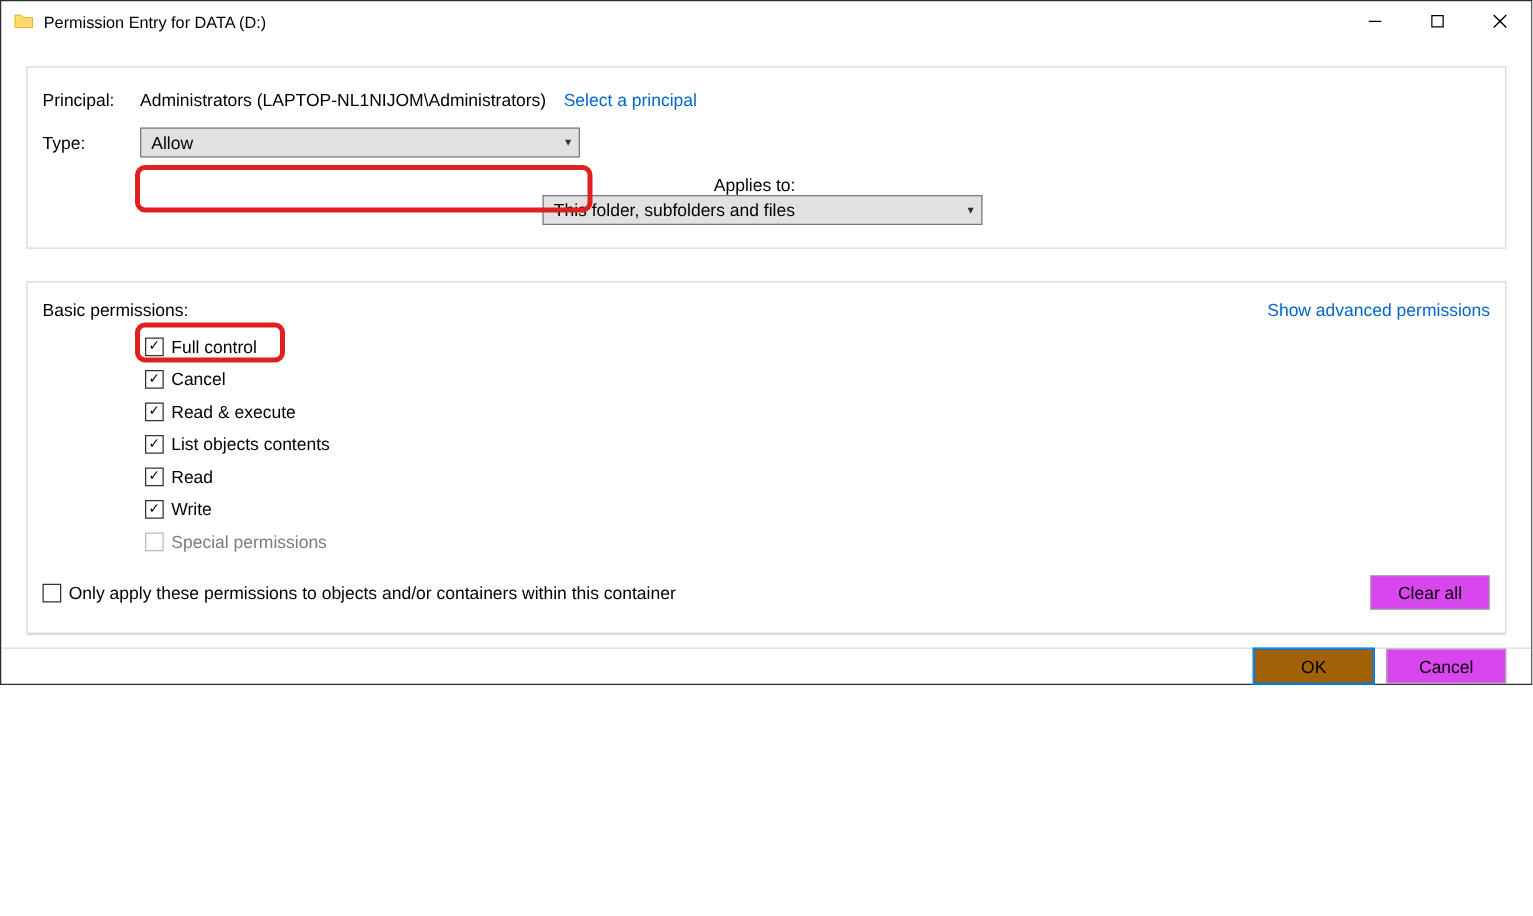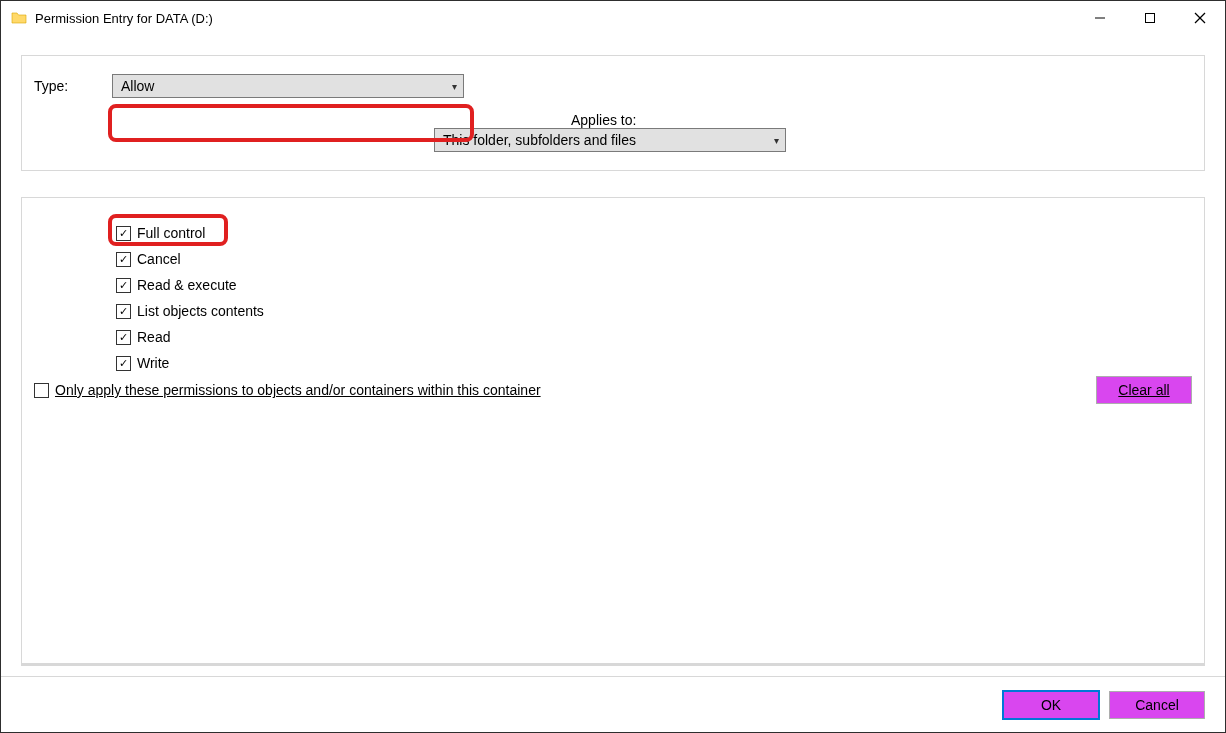--- a/index.html
+++ b/index.html
@@ -1,18 +1,18 @@
 <!DOCTYPE html>
 <html><head>
 <meta charset="utf-8">
 <style>
   * { box-sizing: border-box; font-family: "Segoe UI", Tahoma, sans-serif; }
   body { margin: 0; background: #fff; }
   .window {
-    width: 1226px; height: 733px;
+    width: 1226px; height: 548px;
     border: 1px solid #2e2e2e;
     position: relative;
     background: #fff;
     display: flex; flex-direction: column;
   }
   .titlebar {
     height: 34px; display: flex; align-items: center;
     padding-left: 10px;
     font-size: 13px; color: #000;
   }
@@ -103,43 +103,42 @@
   .perm-label { color: #000; }
   .perm-label.disabled { color: #7b7b7b; }
   .highlight-full {
     position: absolute;
     border: 4px solid #e02020;
     border-radius: 8px;
     pointer-events: none;
   }
   .only-row {
     display: flex; align-items: center; justify-content: space-between;
-    margin-top: 0;
-    text-decoration: underline;
+    margin-top: 14px;
   }
   .only-left { display: flex; align-items: center; }
   .btn {
     width: 96px; height: 28px;
     border: 1px solid #adadad;
     background: #d946ef;
     font-size: 14px;
     display: inline-flex; align-items: center; justify-content: center;
     cursor: pointer;
   }
   .footer {
     border-top: 1px solid #d8d8d8;
     height: 56px;
     display: flex; justify-content: flex-end; align-items: center;
     padding-right: 20px; gap: 10px;
     margin-top: 10px;
   }
   .btn.primary {
     border: 1px solid #0078d7;
     outline: 1px solid #0078d7;
-    background: #d946ef;
+    background: #a16207;
   }
   .hr-thin { height:2px; background:#d8d8d8; margin:0 20px; }
   svg { display:block; }
 </style>
 </head>
 <body>
 
 <div class="window">
 
   <div class="titlebar">
@@ -165,37 +164,46 @@
           <line x1="1" y1="1" x2="11" y2="11" stroke="#000" stroke-width="1.2"></line>
           <line x1="11" y1="1" x2="1" y2="11" stroke="#000" stroke-width="1.2"></line>
         </svg>
     </div>
   </div>
 
   <div class="content">
 
     <div class="panel" style="position:relative;">
       <div class="row">
+        <div class="row-label">Principal:</div>
+        <div class="principal-value">Administrators (LAPTOP-NL1NIJOM\Administrators)</div>
+        <span class="link">Select a principal</span>
+      </div>
+      <div class="row">
         <div class="row-label">Type:</div>
         <div class="dropdown">
           <span>Allow</span>
           <span class="chev">▾</span>
         </div>
       </div>
       <div class="row" style="position:relative;flex-direction:column;">
         <div class="row-label">Applies to:</div>
         <div class="dropdown">
           <span>This folder, subfolders and files</span>
           <span class="chev">▾</span>
         </div>
         <div class="highlight-applies" style="left:74px; top:-8px; width:366px; height:38px;"></div>
       </div>
     </div>
 
     <div class="panel2" style="position:relative;">
+      <div class="basicperm-head">
+        <span>Basic permissions:</span>
+        <span class="link">Show advanced permissions</span>
+      </div>
 
       <div class="perms-list" style="position:relative;">
         <div class="perm-item">
           <span class="checkbox">✓</span>
           <span class="perm-label">Full control</span>
         </div>
         <div class="perm-item">
           <span class="checkbox">✓</span>
           <span class="perm-label">Cancel</span>
         </div>
@@ -207,20 +215,24 @@
           <span class="checkbox">✓</span>
           <span class="perm-label">List objects contents</span>
         </div>
         <div class="perm-item">
           <span class="checkbox">✓</span>
           <span class="perm-label">Read</span>
         </div>
         <div class="perm-item">
           <span class="checkbox">✓</span>
           <span class="perm-label">Write</span>
+        </div>
+        <div class="perm-item">
+          <span class="checkbox disabled"></span>
+          <span class="perm-label disabled">Special permissions</span>
         </div>
 
         <div class="highlight-full" style="left:-8px; top:-6px; width:120px; height:32px;"></div>
       </div>
 
       <div class="only-row">
         <div class="only-left">
           <span class="checkbox" style="margin-right:6px;"></span>
           <span>Only apply these permissions to objects and/or containers within this container</span>
         </div>

